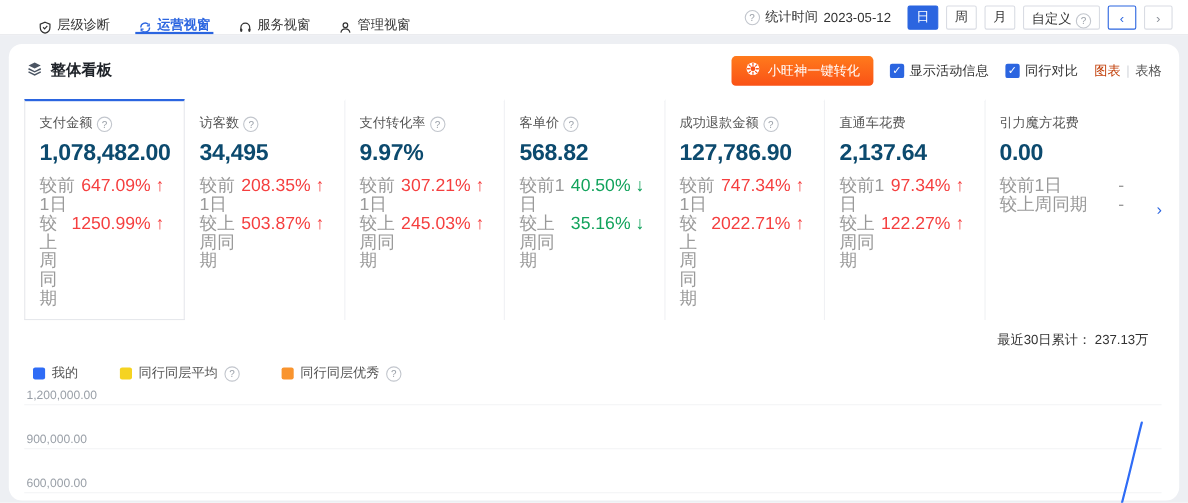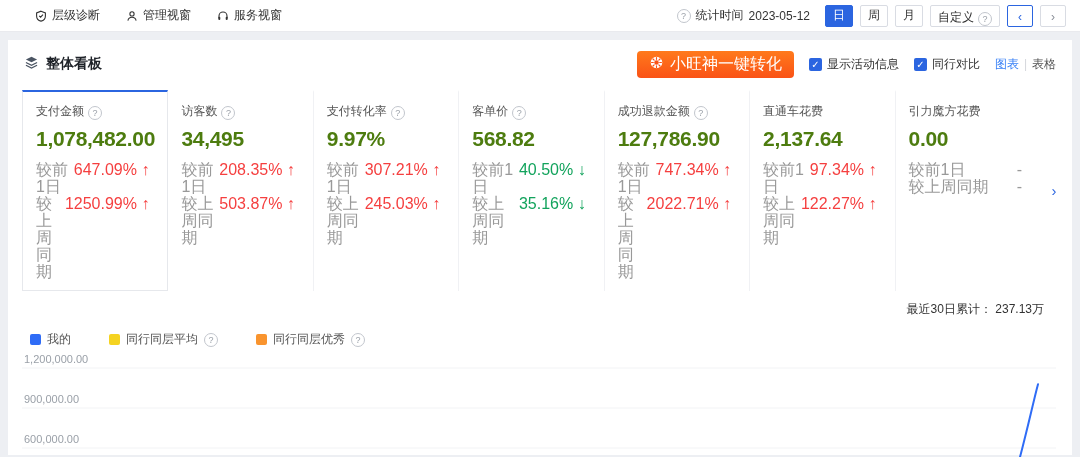--- a/index.html
+++ b/index.html
@@ -2,59 +2,59 @@
 <html><head>
 <meta charset="utf-8">
 <style>
   html,body{margin:0;padding:0}
   body{width:1080px;height:457px;background:#edeff3;overflow:hidden;position:relative;
        font-family:"Liberation Sans","DejaVu Sans",sans-serif;font-size:12px;color:#333}
   
   .topbar{height:32px;background:#fff;border-bottom:1px solid #e9eaee;box-sizing:border-box;
           display:flex;align-items:center;justify-content:space-between;padding:0 14px 0 22px}
   .nav-left{display:flex;height:100%;align-items:stretch}
-  .nav-item{display:flex;align-items:center;gap:5px;padding:0 13px;cursor:pointer;position:relative;color:#333}
+  .nav-item{display:flex;align-items:flex-end;gap:5px;padding:0 13px;cursor:pointer;position:relative;color:#333}
   .nav-item svg{width:12px;height:12px;display:block}
   .nav-item.active{color:#2b65e0;font-weight:bold}
   .nav-item.active::after{content:"";position:absolute;left:10px;right:10px;bottom:0;height:2px;background:#2b65e0}
   .nav-right{display:flex;align-items:center;gap:7px}
   .stat-time{display:flex;align-items:center;gap:5px;color:#333;margin-right:8px}
   .qmark{display:inline-block;width:12px;height:12px;border:1px solid #c2c6cd;border-radius:50%;
          color:#9aa0a8;font-size:9px;line-height:12px;text-align:center;flex:0 0 auto}
   .range-btn{min-width:28px;height:22px;border:1px solid #d9dce3;background:#fff;border-radius:2px;
              font-size:12px;color:#333;padding:0 7px;cursor:pointer;font-family:inherit}
   .range-btn.active{background:#2b65e0;border-color:#2b65e0;color:#fff}
   .custom-btn{display:flex;align-items:flex-end;gap:4px}
   .arrow-btn{width:26px;height:22px;border:1px solid #d9dce3;background:#fff;border-radius:2px;
              color:#8a8f98;font-size:12px;cursor:pointer;font-family:inherit;line-height:20px}
   .arrow-btn.focused{border-color:#2b65e0;color:#2b65e0}
   
-  .panel{position:absolute;left:8px;right:8px;top:40px;bottom:2px;background:#fff;border-radius:0}
+  .panel{position:absolute;left:8px;right:8px;top:40px;bottom:2px;background:#fff;border-radius:12px}
   .panel-header{display:flex;align-items:center;height:44px;padding:2px 16px 0}
   .panel-title{display:flex;align-items:center;gap:7px;font-size:14px;font-weight:bold;color:#1f2329}
   .panel-title svg{width:15px;height:15px;color:#4b5563}
   .notice-pill{margin-left:14px;background:#f3f5f9;border-radius:14px;padding:6px 14px;color:#555;display:flex;gap:2px;align-items:center}
   .link{color:#2b65e0;cursor:pointer}
   .header-right{margin-left:auto;display:flex;align-items:center;gap:15px}
   .orange-btn{display:flex;align-items:center;gap:6px;background:linear-gradient(180deg,#ff7a1c,#fa5216);
-              color:#fff;border:none;border-radius:4px;height:27px;padding:0 12px;font-size:16px;cursor:pointer;font-family:inherit}
+              color:#fff;border:none;border-radius:4px;height:27px;padding:0 12px;font-size:12px;cursor:pointer;font-family:inherit}
   .orange-btn svg{width:15px;height:15px}
   .cb{display:flex;align-items:center;gap:5px;cursor:pointer;color:#333}
   .cbbox{width:13px;height:13px;background:#2b65e0;border-radius:2px;color:#fff;font-size:10px;line-height:13px;text-align:center}
   .toggle{color:#555}
-  .toggle .on{color:#3b82f6;cursor:pointer}
+  .toggle .on{color:#c2410c;cursor:pointer}
   .toggle .off{cursor:pointer}
   .toggle .div{color:#d4d7dc;margin:0 5px}
   
   .cards{display:flex;margin:4px 4px 0 14px;align-items:stretch}
   .card{flex:1;padding:11px 6px 10px 13px;border-right:1px solid #f0f1f4;border-top:2px solid transparent;box-sizing:border-box;cursor:pointer}
   .card.selected{border:1px solid #e6e8ec;border-top:2px solid #2b65e0}
   .card:nth-last-child(2){border-right:none}
   .card-title{color:#555;display:flex;gap:4px;align-items:flex-end;white-space:nowrap}
-  .card-value{font-size:21px;font-weight:bold;color:#4d7c0f;margin:7px 0 10px;letter-spacing:-.3px;white-space:nowrap}
+  .card-value{font-size:21px;font-weight:bold;color:#0c4a6e;margin:7px 0 10px;letter-spacing:-.3px;white-space:nowrap}
   .cmp{display:flex;justify-content:space-between;font-size:16px;color:#999;line-height:17px;padding-right:12px}
   .cmp .val{white-space:nowrap}
   .cmp .val.up{color:#f53f3f}
   .cmp .val.down{color:#12a35c}
   .cmp .val.none{color:#999}
   .cards-chevron{width:28px;display:flex;align-items:center;justify-content:center;color:#2b65e0;font-size:15px;cursor:pointer}
   
   .summary{text-align:right;padding:10px 28px 0;color:#333}
   .legend{display:flex;gap:38px;padding:13px 0 0 22px}
   .legend-item{display:flex;align-items:center;gap:6px;color:#555;cursor:pointer}
@@ -69,38 +69,47 @@
   <div class="nav-left" id="nav-items">
       <div class="nav-item">
         <span>
           <svg viewBox="0 0 12 12" fill="none" stroke="currentColor" stroke-width="1.1">
             <path d="M6 1.2 L10.4 2.9 V6 C10.4 8.7 8.3 10.6 6 11.1 C3.7 10.6 1.6 8.7 1.6 6 V2.9 Z"></path>
             <path d="M4.2 5.8 L5.6 7.2 L8 4.6"></path>
           </svg>
         </span>
         <span>层级诊断</span>
       </div>
-      <div class="nav-item">
+      <div class="nav-item active">
         <span>
-          <svg viewBox="0 0 12 12" fill="none" stroke="currentColor" stroke-width="1.1">
-            <circle cx="6" cy="3.9" r="2.1"></circle>
-            <path d="M1.9 10.6a4.2 4.2 0 0 1 8.2 0"></path>
+          <svg viewBox="0 0 12 12" fill="none" stroke="currentColor" stroke-width="1.2">
+            <path d="M10 6a4 4 0 0 1-6.9 2.8M2 6a4 4 0 0 1 6.9-2.8"></path>
+            <path d="M2.4 9.6V7.5h2.1M9.6 2.4v2.1H7.5"></path>
           </svg>
         </span>
-        <span>管理视窗</span>
+        <span>运营视窗</span>
       </div>
       <div class="nav-item">
         <span>
           <svg viewBox="0 0 12 12" fill="none" stroke="currentColor" stroke-width="1.1">
             <path d="M2 8.2V6a4 4 0 0 1 8 0v2.2"></path>
             <rect x="1.3" y="6.8" width="2" height="3.2" rx="1" fill="currentColor" stroke="none"></rect>
             <rect x="8.7" y="6.8" width="2" height="3.2" rx="1" fill="currentColor" stroke="none"></rect>
           </svg>
         </span>
         <span>服务视窗</span>
+      </div>
+      <div class="nav-item">
+        <span>
+          <svg viewBox="0 0 12 12" fill="none" stroke="currentColor" stroke-width="1.1">
+            <circle cx="6" cy="3.9" r="2.1"></circle>
+            <path d="M1.9 10.6a4.2 4.2 0 0 1 8.2 0"></path>
+          </svg>
+        </span>
+        <span>管理视窗</span>
       </div>
     </div>
   <div class="nav-right">
     <span class="stat-time">
       <span class="qmark">?</span>
       <span>统计时间</span>
       <span>2023-05-12</span>
     </span>
     <span id="range-buttons" style="display:flex;gap:7px">
         <button class="range-btn active">日</button>

